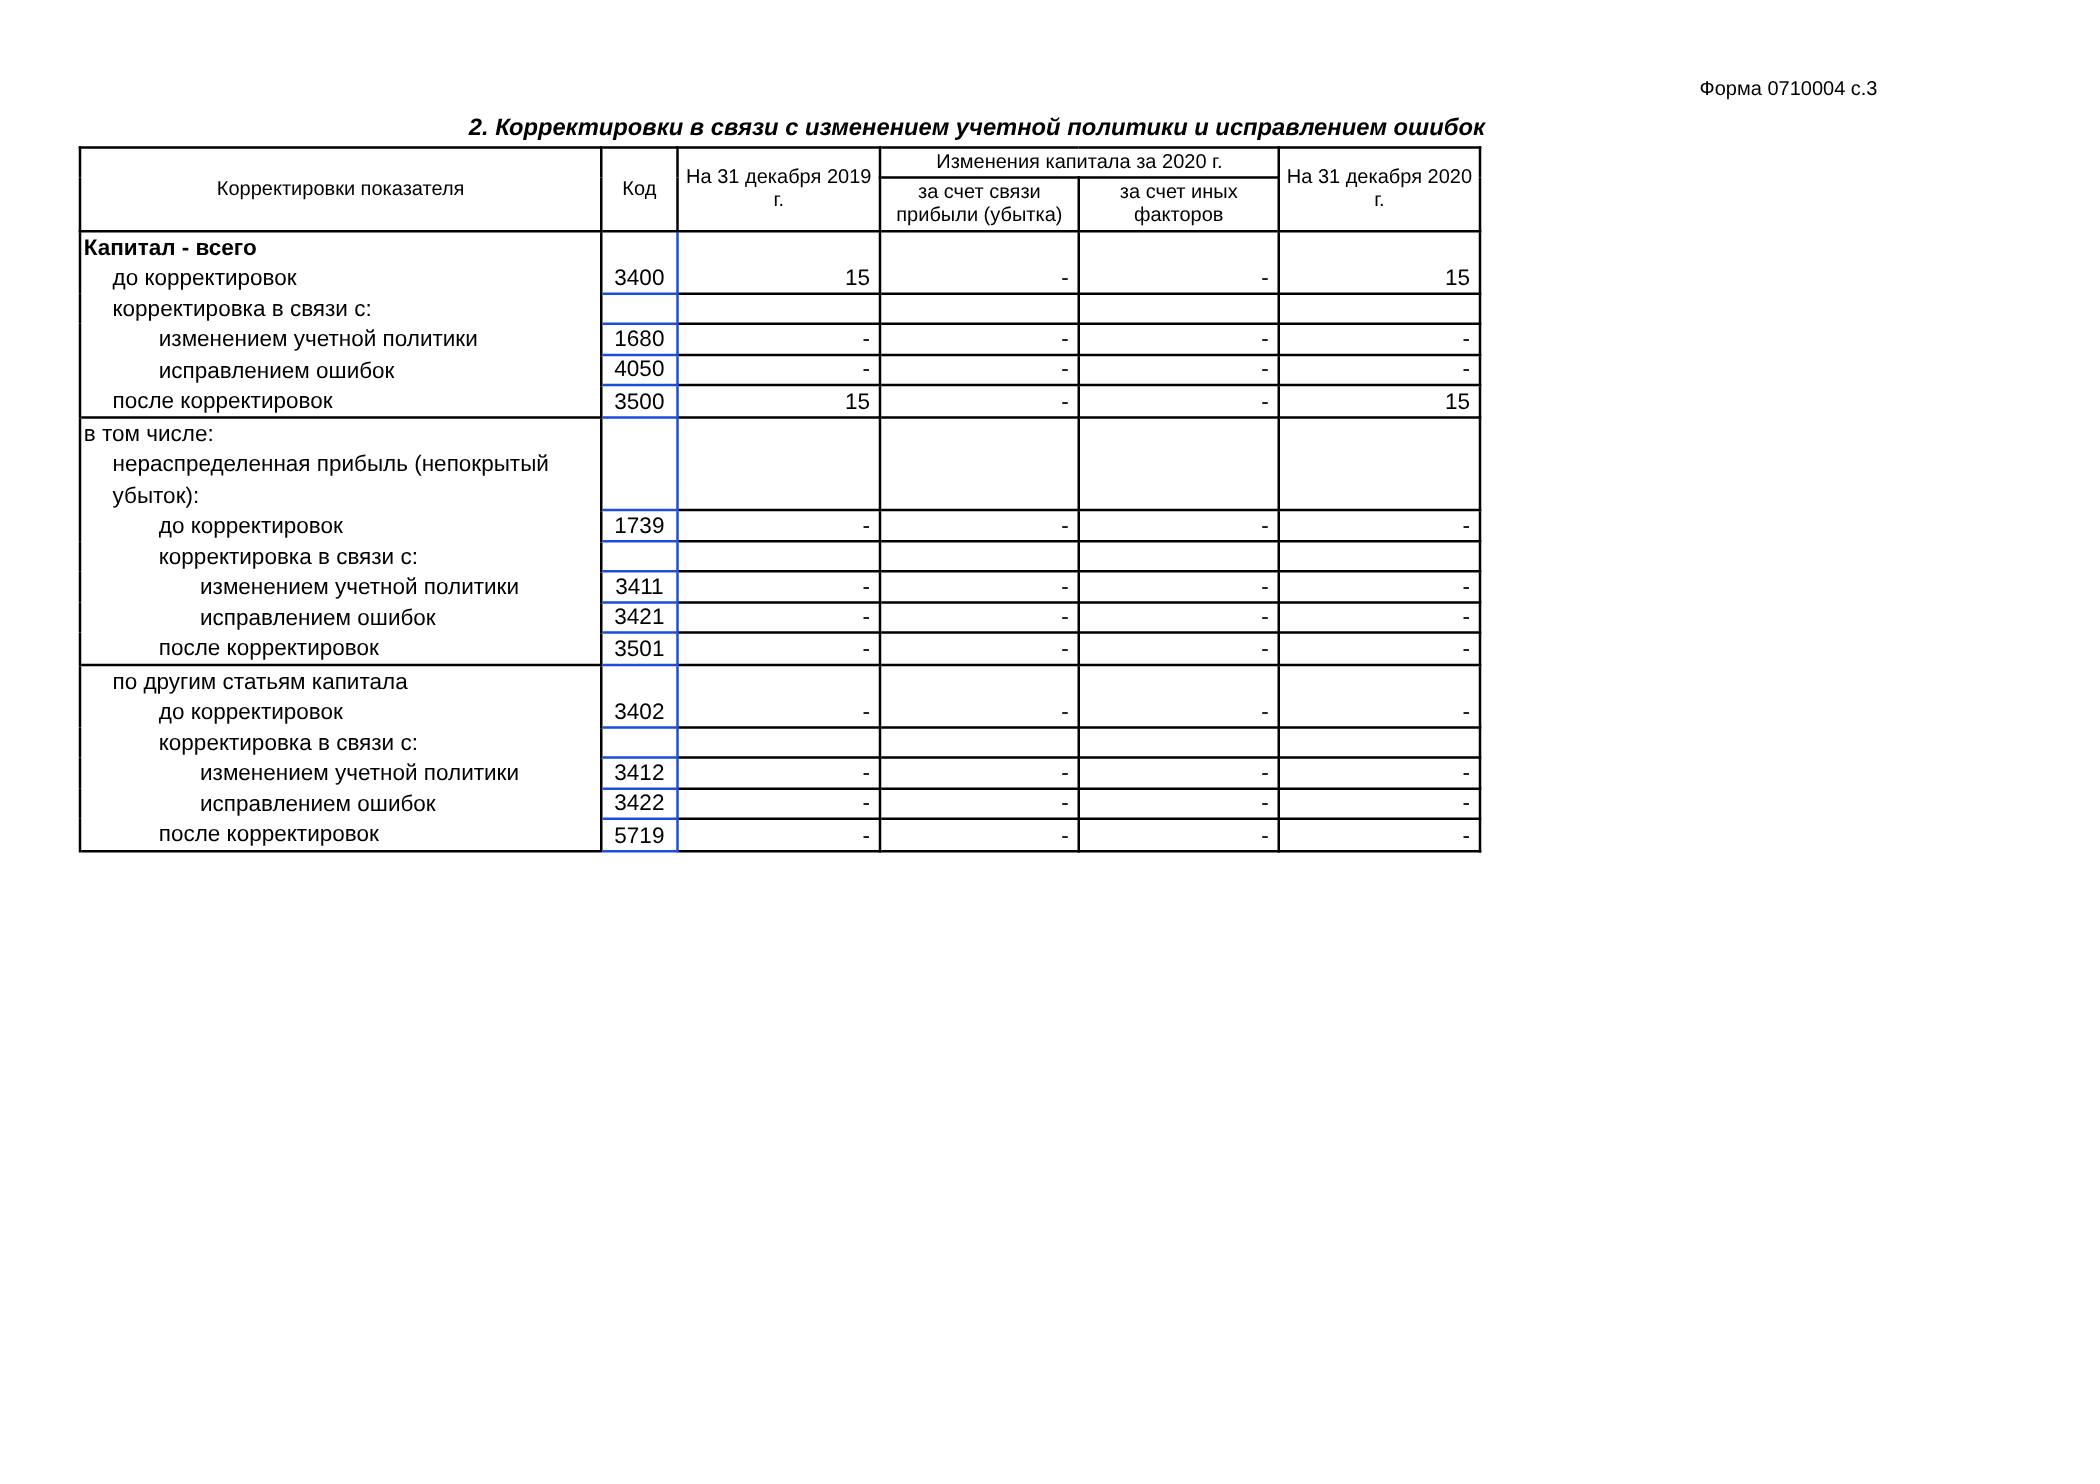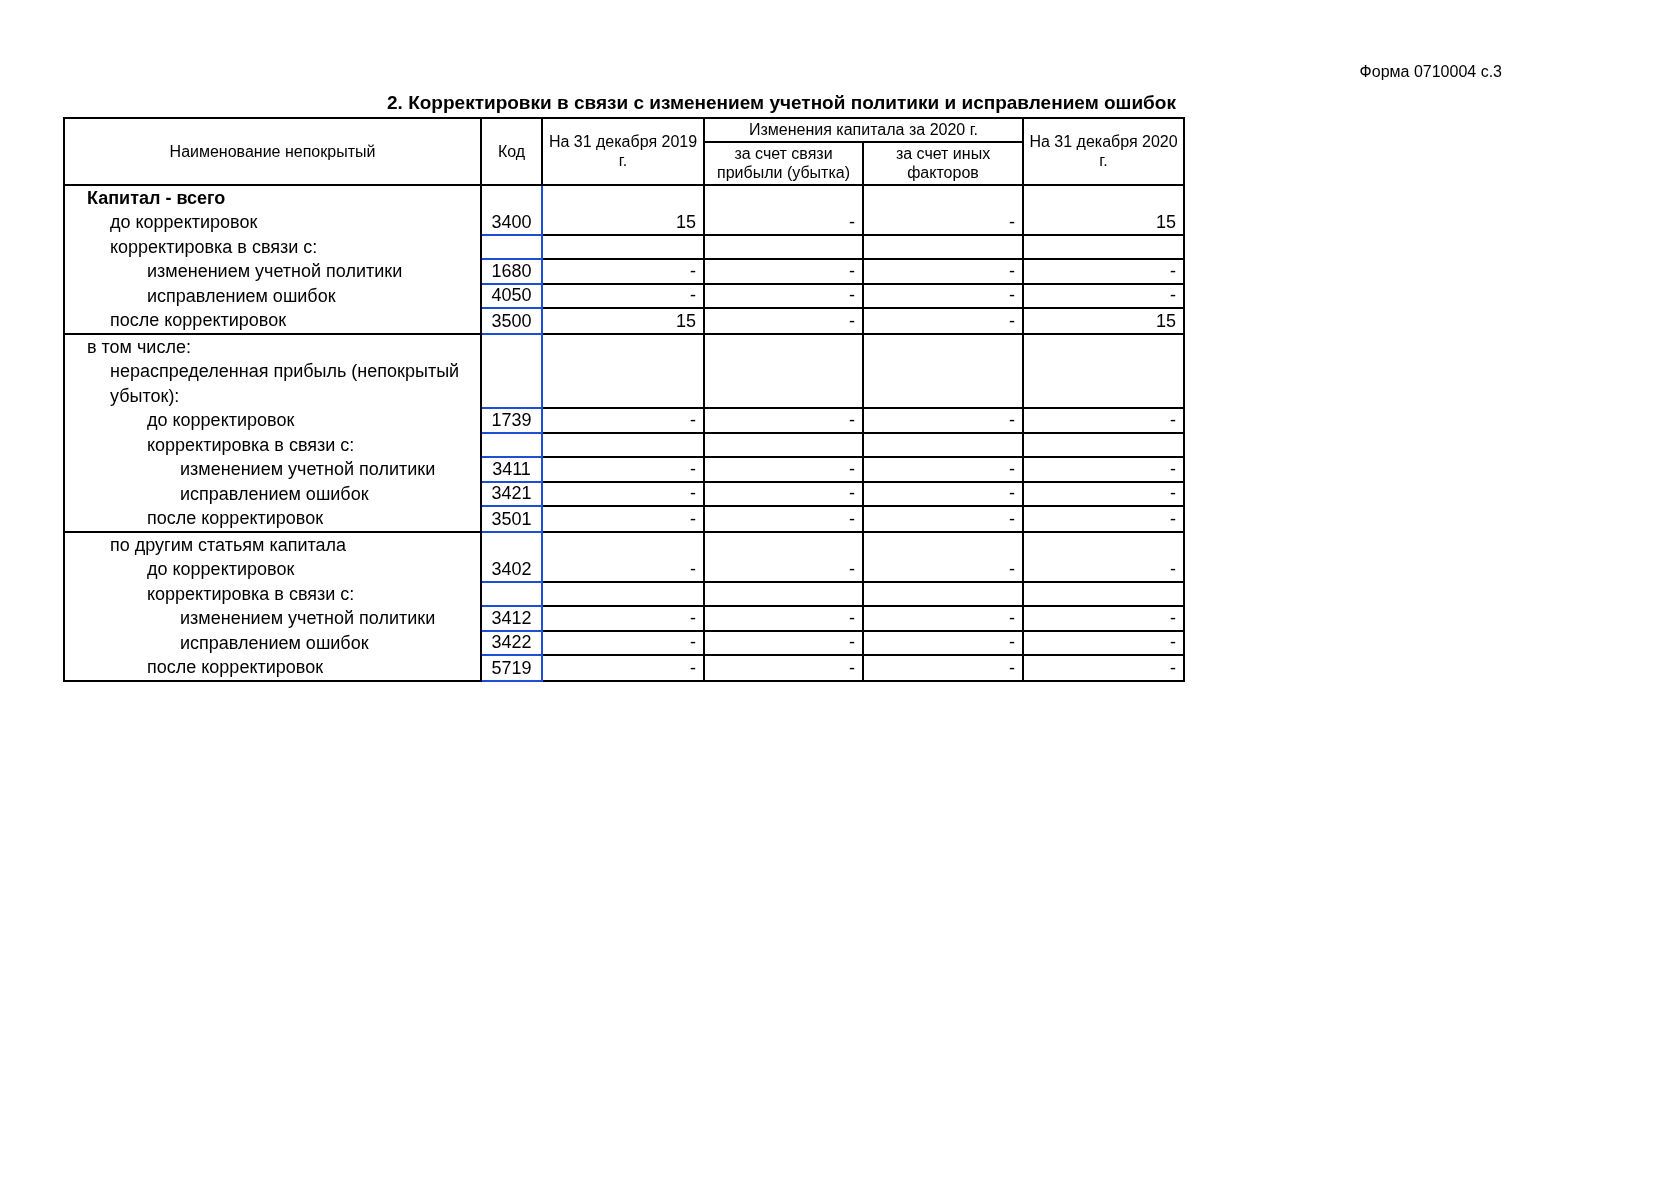--- a/index.html
+++ b/index.html
@@ -23,20 +23,21 @@
     white-space: nowrap;
   }
   .section-title {
     position: absolute;
     top: 92px;
     left: 63px;
     width: 1437px;
     text-align: center;
     font-weight: bold;
     font-size: 19px;
+    font-style: italic;
   }
   table.main {
     position: absolute;
     top: 117px;
     left: 63px;
     width: 1120px;
     border-collapse: collapse;
     table-layout: fixed;
     font-size: 18px;
     border: 2px solid #000;
@@ -50,21 +51,21 @@
     padding: 1px 3px;
     line-height: 1.22;
   }
   tr.hdr-top th { height: 23px; }
   tr.hdr-bottom th { height: 40px; }
   td.name-cell {
     border-left: 2px solid #000;
     border-right: 2px solid #000;
     border-top: 0;
     border-bottom: 0;
-    padding: 0 20px;
+    padding: 0 0;
     vertical-align: top;
   }
   tr.section-start td.name-cell { border-top: 2px solid #000; }
   td.code-cell {
     border: 2px solid #1d4ed8;
     text-align: center;
     vertical-align: bottom;
     padding: 0 2px 1px 2px;
   }
   td.val-cell {
@@ -93,21 +94,21 @@
     <colgroup>
       <col style="width:417px">
       <col style="width:61px">
       <col style="width:162px">
       <col style="width:159px">
       <col style="width:160px">
       <col style="width:161px">
     </colgroup>
     <thead>
       <tr class="hdr-top">
-        <th rowspan="2">Наименование непокрытый</th>
+        <th rowspan="2">Корректировки показателя</th>
         <th rowspan="2">Код</th>
         <th rowspan="2">На 31 декабря 2019 г.</th>
         <th colspan="2">Изменения капитала за 2020 г.</th>
         <th rowspan="2">На 31 декабря 2020 г.</th>
       </tr>
       <tr class="hdr-bottom">
         <th>за счет связи прибыли (убытка)</th>
         <th>за счет иных факторов</th>
       </tr>
     </thead>

